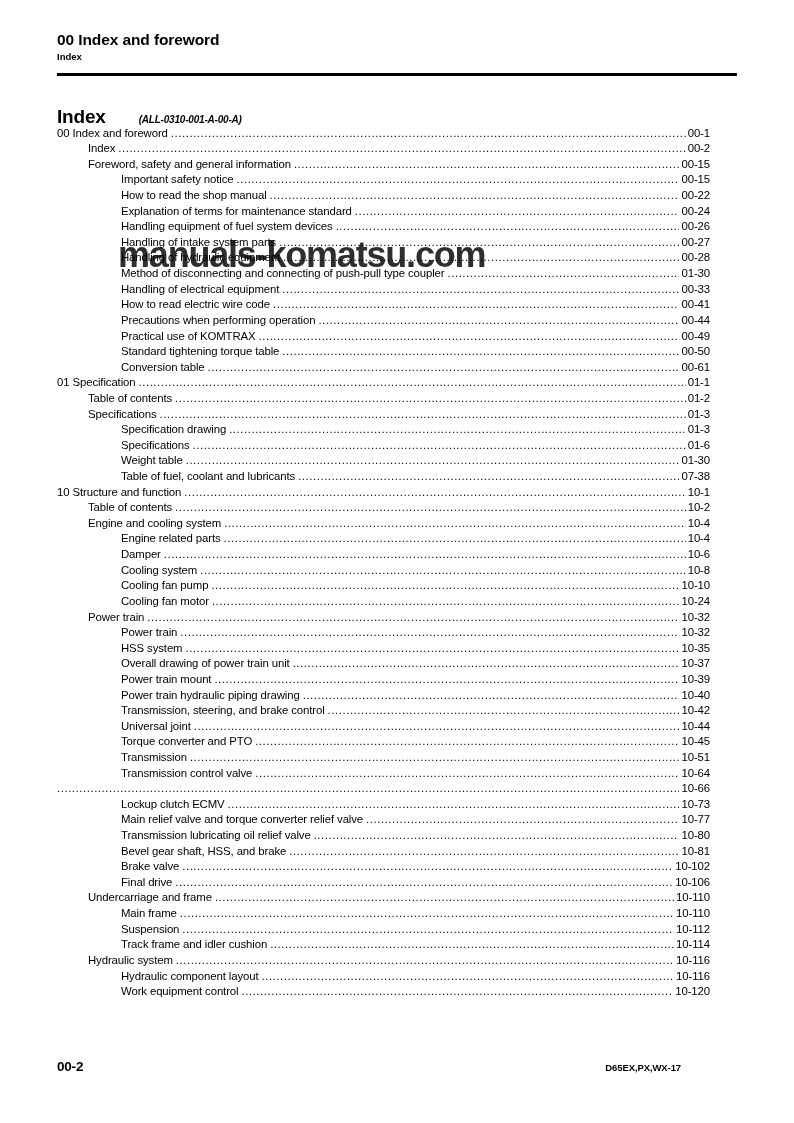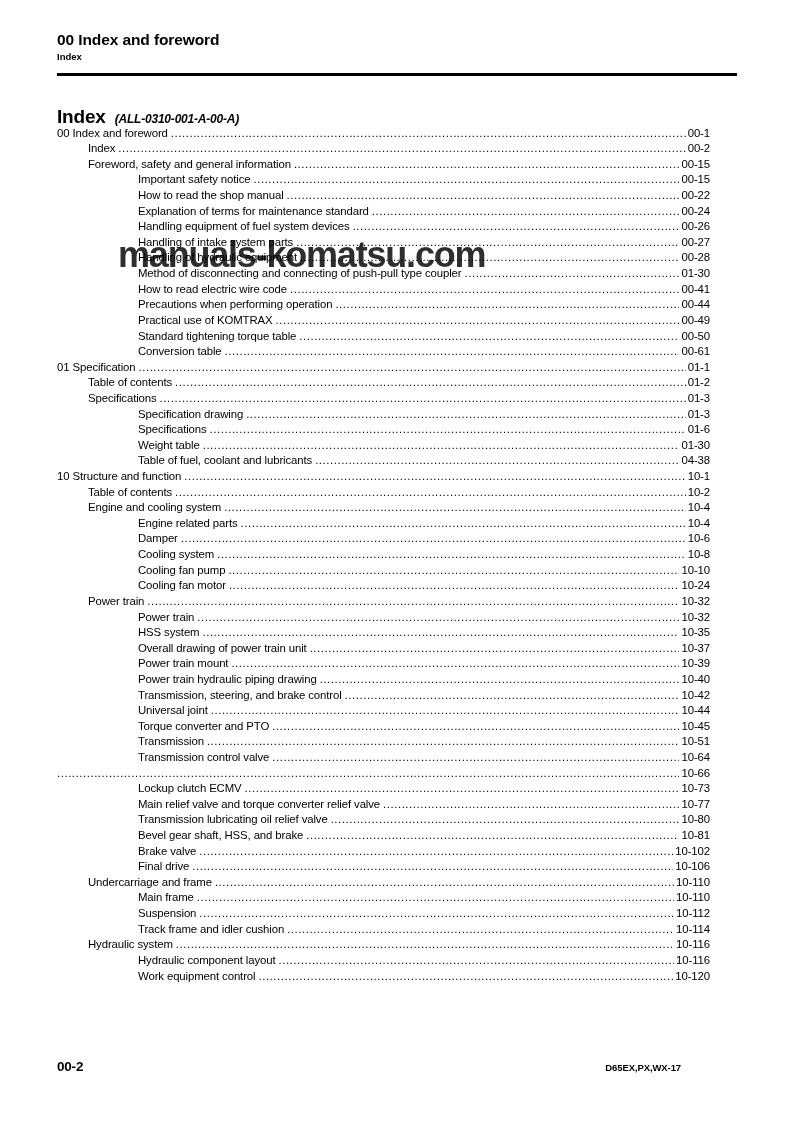--- a/index.html
+++ b/index.html
@@ -60,24 +60,25 @@
     display: flex;
     align-items: baseline;
     gap: 9px;
   }
   .index-title {
     font-size: 19px;
     font-weight: bold;
     letter-spacing: -0.2px;
   }
   .index-code {
-    font-size: 12px;
+    font-size: 10px;
     font-style: italic;
     font-weight: bold;
     letter-spacing: -0.2px;
+    margin-left: 24px;
   }
 
   
   .toc {
     position: absolute;
     left: 57px;
     top: 124px;
     width: 653px;
   }
   .toc-row {
@@ -111,21 +112,21 @@
   }
   .toc-page {
     flex: 0 0 auto;
     padding-left: 2px;
     text-align: left;
     line-height: 13px;
   }
 
   .lvl-0 .toc-label { margin-left: 0px; }
   .lvl-1 .toc-label { margin-left: 31px; }
-  .lvl-2 .toc-label { margin-left: 81px; }
+  .lvl-2 .toc-label { margin-left: 64px; }
 
   
   .watermark {
     position: absolute;
     left: 118px;
     top: 234px;
     font-size: 36px;
     font-weight: bold;
     letter-spacing: -1.2px;
     color: rgba(0,0,0,0.82);
@@ -212,20 +213,25 @@
         <span class="toc-label">Handling of hydraulic equipment</span>
         <span class="toc-dots"></span>
         <span class="toc-page">00-28</span>
       </div>
       <div class="toc-row lvl-2">
         <span class="toc-label">Method of disconnecting and connecting of push-pull type coupler</span>
         <span class="toc-dots"></span>
         <span class="toc-page">01-30</span>
       </div>
       <div class="toc-row lvl-2">
+        <span class="toc-label">Handling of electrical equipment</span>
+        <span class="toc-dots"></span>
+        <span class="toc-page">00-33</span>
+      </div>
+      <div class="toc-row lvl-2">
         <span class="toc-label">How to read electric wire code</span>
         <span class="toc-dots"></span>
         <span class="toc-page">00-41</span>
       </div>
       <div class="toc-row lvl-2">
         <span class="toc-label">Precautions when performing operation</span>
         <span class="toc-dots"></span>
         <span class="toc-page">00-44</span>
       </div>
       <div class="toc-row lvl-2">
@@ -269,21 +275,21 @@
         <span class="toc-page">01-6</span>
       </div>
       <div class="toc-row lvl-2">
         <span class="toc-label">Weight table</span>
         <span class="toc-dots"></span>
         <span class="toc-page">01-30</span>
       </div>
       <div class="toc-row lvl-2">
         <span class="toc-label">Table of fuel, coolant and lubricants</span>
         <span class="toc-dots"></span>
-        <span class="toc-page">04-38</span>
+        <span class="toc-page">07-38</span>
       </div>
       <div class="toc-row lvl-0">
         <span class="toc-label">10 Structure and function</span>
         <span class="toc-dots"></span>
         <span class="toc-page">10-1</span>
       </div>
       <div class="toc-row lvl-1">
         <span class="toc-label">Table of contents</span>
         <span class="toc-dots"></span>
         <span class="toc-page">10-2</span>

